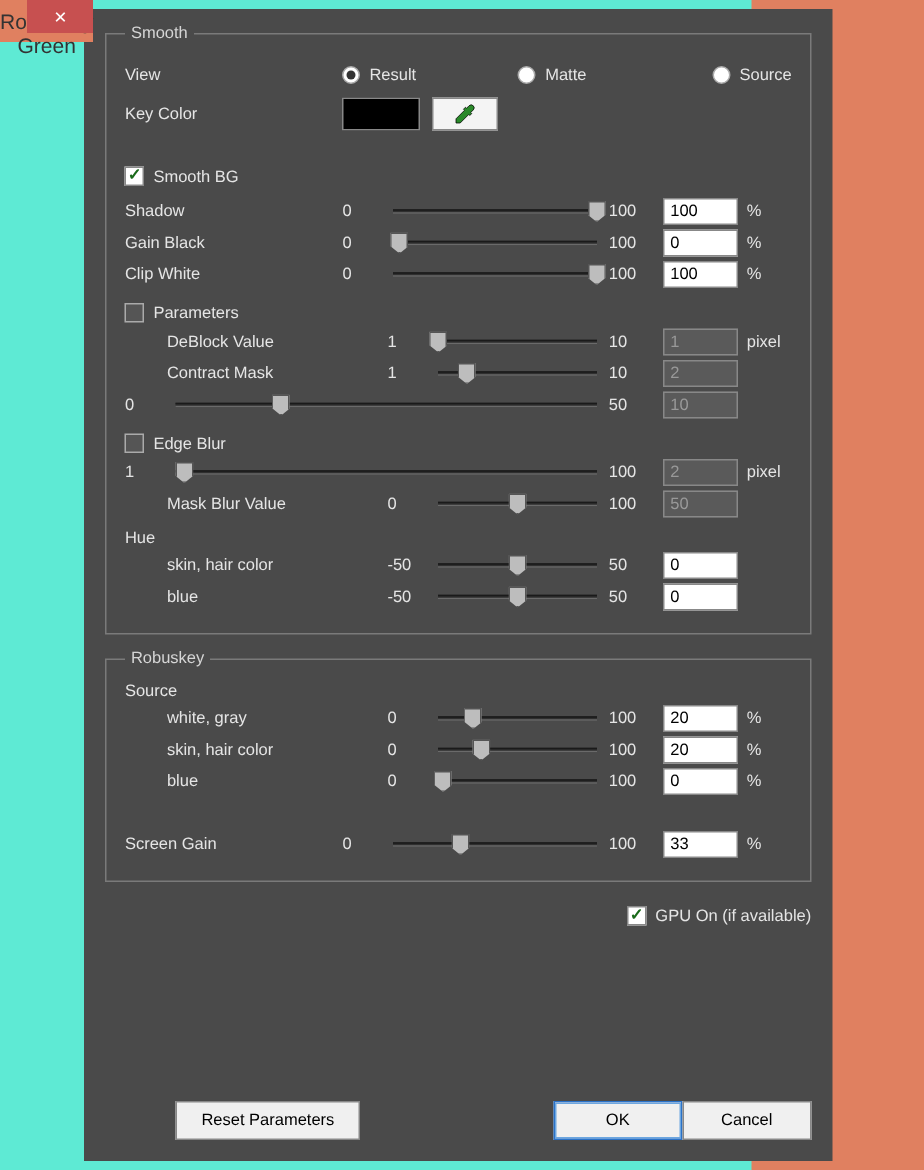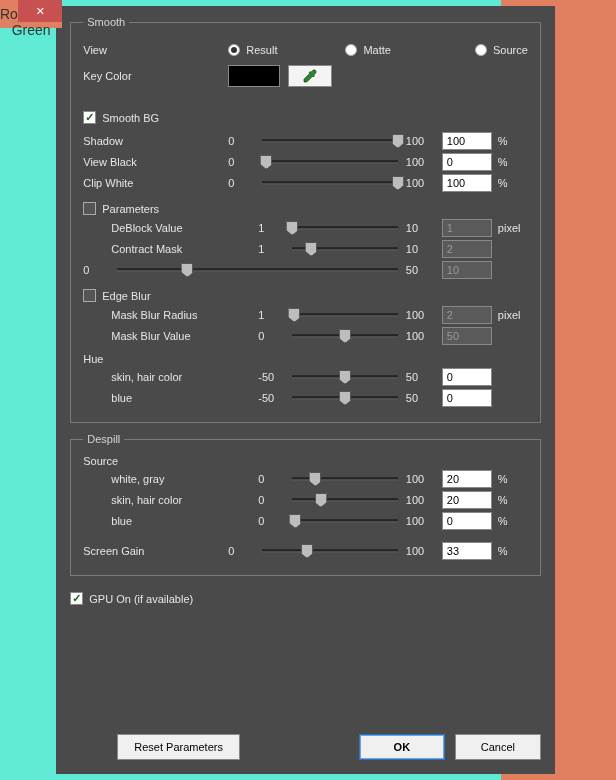--- a/index.html
+++ b/index.html
@@ -33,24 +33,24 @@
   .slider-row.indent .label-col { width: 175px; padding-left: 28px; }
   .min-lbl { width: 30px; text-align: left; color: #e5e5e5; }
   .track { flex: 1; height: 18px; position: relative; margin: 0 8px 0 4px; }
   .track-line { position: absolute; left: 0; right: 0; top: 50%; height: 3px; background: #2f2f2f; border-top: 1px solid #1a1a1a; border-bottom: 1px solid #6a6a6a; transform: translateY(-50%); }
   .thumb { position: absolute; top: 50%; width: 12px; height: 14px; background: #bdbdbd; border: 1px solid #555; transform: translate(-50%, -50%); clip-path: polygon(0 0, 100% 0, 100% 65%, 50% 100%, 0 65%); }
   .max-lbl { width: 30px; text-align: left; color: #e5e5e5; }
   .val-input { width: 50px; height: 18px; background: #fff; color: #000; border: 1px solid #888; padding: 0 4px; font-size: 11px; margin-left: 6px; }
   .val-input.disabled { background: #5a5a5a; color: #999; border: 1px solid #888; }
   .unit { margin-left: 6px; width: 30px; color: #e5e5e5; }
   .hue-label { margin: 8px 0 2px 0; color: #e5e5e5; }
-  .bottom-check { margin: 6px 0 20px 0; }
-  .button-bar { display: flex; margin-top: auto; padding-top: 12px; gap: 10px; align-items: center; padding-left: 47px; }
+  .bottom-check { margin: 6px 0 20px 0; justify-content: flex-end; }
+  .button-bar { display: flex; margin-top: auto; padding-top: 12px; align-items: center; padding-left: 47px; }
   .btn { height: 26px; padding: 0 16px; background: #f0f0f0; color: #000; border: 1px solid #888; cursor: pointer; font-size: 11px; display: flex; align-items: center; justify-content: center; min-width: 86px; }
-  .btn.default { border: 1px solid #2a72c8; box-shadow: 0 0 0 1px #6ca6e0 inset; font-weight: bold; }
+  .btn.default { border: 1px solid #2a72c8; box-shadow: 0 0 0 1px #6ca6e0 inset; }
   .spacer { flex: 1; }
 </style>
 </head>
 <body>
 
 <div class="window">
   <div class="titlebar">
     <div class="title">ISP Robuskey Green</div>
     <div class="close-btn">
       <span>✕</span>
@@ -99,21 +99,21 @@
         <div class="track">
             <div class="track-line"></div>
             <div class="thumb" style="left:100%"></div>
           </div>
         <div class="max-lbl">100</div>
         <input class="val-input" value="100" style="">
         <div class="unit">%</div>
       </div>
 
       <div class="slider-row">
-        <div class="label-col">View Black</div>
+        <div class="label-col">Gain Black</div>
         <div class="min-lbl">0</div>
         <div class="track">
             <div class="track-line"></div>
             <div class="thumb" style="left:3%"></div>
           </div>
         <div class="max-lbl">100</div>
         <input class="val-input" value="0" style="">
         <div class="unit">%</div>
       </div>
 
@@ -165,21 +165,20 @@
         <div class="max-lbl">50</div>
         <input class="val-input disabled" value="10" style="">
         <div class="unit"></div>
       </div>
 
       <div class="checkbox-row section-check">
         <div class="checkbox dark"></div>
         <span>Edge Blur</span>
       </div>
       <div class="slider-row indent">
-        <div class="label-col">Mask Blur Radius</div>
         <div class="min-lbl">1</div>
         <div class="track">
             <div class="track-line"></div>
             <div class="thumb" style="left:2%"></div>
           </div>
         <div class="max-lbl">100</div>
         <input class="val-input disabled" value="2" style="">
         <div class="unit">pixel</div>
       </div>
       <div class="slider-row indent">
@@ -213,21 +212,21 @@
             <div class="track-line"></div>
             <div class="thumb" style="left:50%"></div>
           </div>
         <div class="max-lbl">50</div>
         <input class="val-input" value="0" style="">
         <div class="unit"></div>
       </div>
     </fieldset>
 
     <fieldset>
-      <legend>Despill</legend>
+      <legend>Robuskey</legend>
 
       <div class="hue-label" style="margin-top:2px">Source</div>
 
       <div class="slider-row indent">
         <div class="label-col">white, gray</div>
         <div class="min-lbl">0</div>
         <div class="track">
             <div class="track-line"></div>
             <div class="thumb" style="left:22%"></div>
           </div>
@@ -253,21 +252,21 @@
         <div class="min-lbl">0</div>
         <div class="track">
             <div class="track-line"></div>
             <div class="thumb" style="left:3%"></div>
           </div>
         <div class="max-lbl">100</div>
         <input class="val-input" value="0" style="">
         <div class="unit">%</div>
       </div>
 
-      <div class="slider-row" style="margin-top:12px">
+      <div class="slider-row" style="margin-top:24px">
         <div class="label-col">Screen Gain</div>
         <div class="min-lbl">0</div>
         <div class="track">
             <div class="track-line"></div>
             <div class="thumb" style="left:33%"></div>
           </div>
         <div class="max-lbl">100</div>
         <input class="val-input" value="33" style="">
         <div class="unit">%</div>
       </div>

